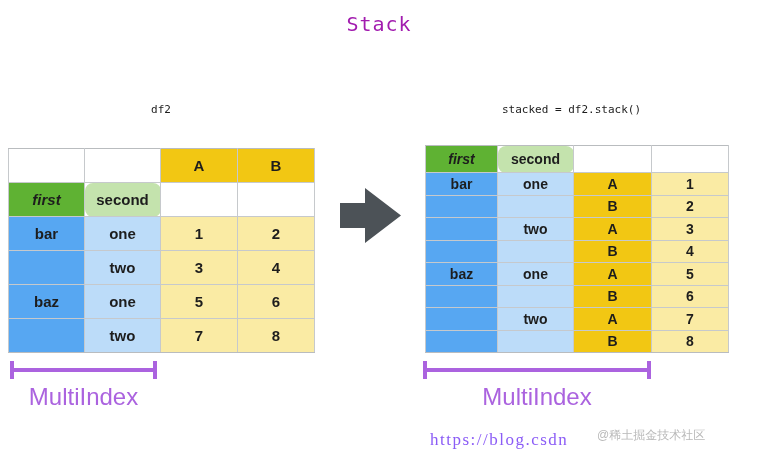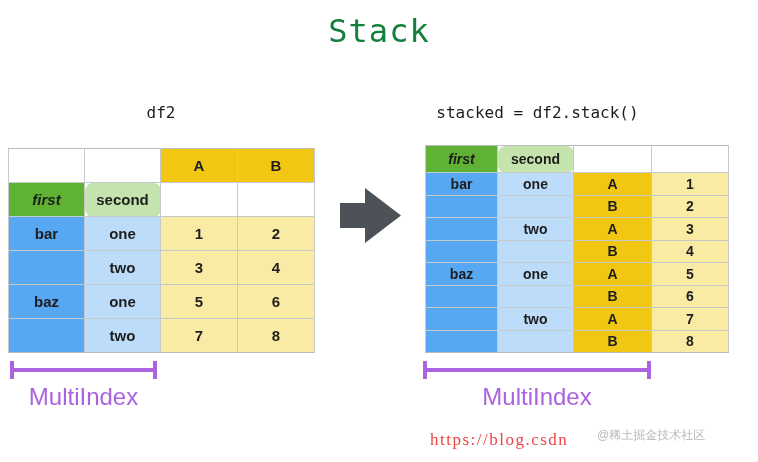--- a/index.html
+++ b/index.html
@@ -3,29 +3,29 @@
 <meta charset="utf-8">
 <style>
   html,body{margin:0;padding:0;}
   body{
     width:758px;height:462px;position:relative;background:#ffffff;
     font-family:"Liberation Sans",sans-serif;overflow:hidden;
   }
   .abs{position:absolute;}
   .page-title{
     top:12px;left:0;width:758px;text-align:center;
-    font-family:"DejaVu Sans Mono",monospace;font-size:32px;font-weight:500;
-    color:#15803d;letter-spacing:1px;
+    font-family:"DejaVu Sans Mono",monospace;font-size:20px;font-weight:500;
+    color:#a21caf;letter-spacing:1px;
   }
   .caption{
-    font-family:"DejaVu Sans Mono",monospace;font-size:16px;font-weight:500;
+    font-family:"DejaVu Sans Mono",monospace;font-size:11px;font-weight:500;
     color:#1c1c1c;text-align:center;
   }
   .caption-left{top:103px;left:8px;width:306px;}
-  .caption-right{top:103px;left:405px;width:265px;}
+  .caption-right{top:103px;left:439px;width:265px;}
 
   table.df{border-collapse:collapse;table-layout:fixed;}
   table.df td{
     border:1px solid #c6c9cc;text-align:center;vertical-align:middle;
     font-weight:bold;color:#1d1d1d;padding:0;overflow:hidden;
   }
   .t-left{left:8px;top:148px;}
   .t-left td{font-size:15px;}
   .t-left tr{height:34px;}
   .t-right{left:425px;top:145px;}
@@ -55,21 +55,21 @@
   .bracket-left{left:10px;top:361px;width:147px;}
   .bracket-right{left:423px;top:361px;width:228px;}
   .bracket-label{
     font-size:24px;color:var(--purple,#AB63DF);text-align:center;font-weight:400;
   }
   .bracket-label-left{left:10px;top:383px;width:147px;}
   .bracket-label-right{left:423px;top:383px;width:228px;}
 
   .wm-url{
     left:430px;top:430px;font-family:"Liberation Serif",serif;
-    font-size:17px;color:#ef4444;letter-spacing:1.5px;white-space:nowrap;
+    font-size:17px;color:#8b5cf6;letter-spacing:1.5px;white-space:nowrap;
   }
   .wm-community{
     left:597px;top:427px;font-size:12px;color:#b9b9b9;white-space:nowrap;
   }
 </style>
 </head>
 <body>
 
 <div class="abs page-title">Stack</div>
 

